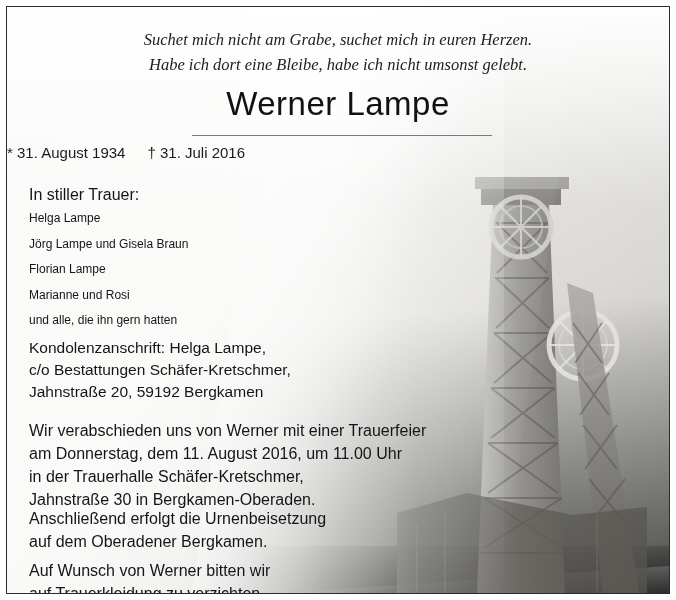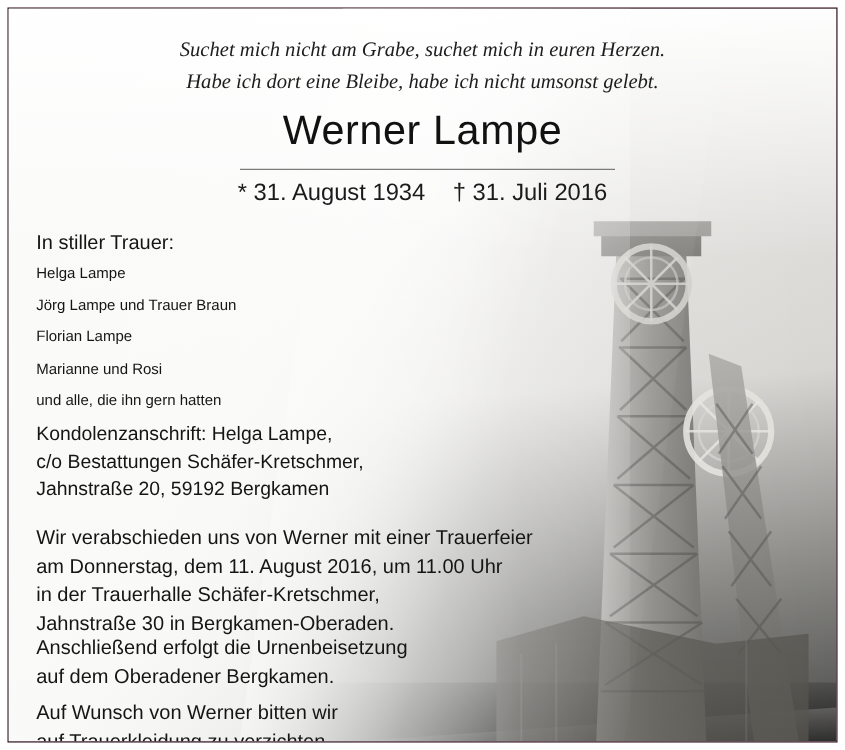--- a/index.html
+++ b/index.html
@@ -146,22 +146,21 @@
     top: 128px;
     height: 1px;
     background: #7b7b7b;
   }
 
   .dates {
     position: absolute;
     left: 0;
     right: 0;
     top: 137px;
-    text-align: center;
-    font-size: 19px;
+    font-size: 15px;
     color: #1b1b1b;
   }
   .dates .gap { display: inline-block; width: 22px; }
 
   .block {
     position: absolute;
     left: 22px;
     color: #151515;
   }
 
@@ -310,21 +309,21 @@
       <div class="rule"></div>
 
       <div class="dates">
         <span>* 31. August 1934</span><span class="gap"></span><span>† 31. Juli 2016</span>
       </div>
 
       <div class="block mourn-head">In stiller Trauer:</div>
 
       <div class="block mourners">
         <div>Helga Lampe</div>
-        <div>Jörg Lampe und Trauer Braun</div>
+        <div>Jörg Lampe und Gisela Braun</div>
         <div>Florian Lampe</div>
         <div>Marianne und Rosi</div>
         <div>und alle, die ihn gern hatten</div>
       </div>
 
       <div class="block address">
         <div>Kondolenzanschrift: Helga Lampe,</div>
         <div>c/o Bestattungen Schäfer-Kretschmer,</div>
         <div>Jahnstraße 20, 59192 Bergkamen</div>
       </div>

